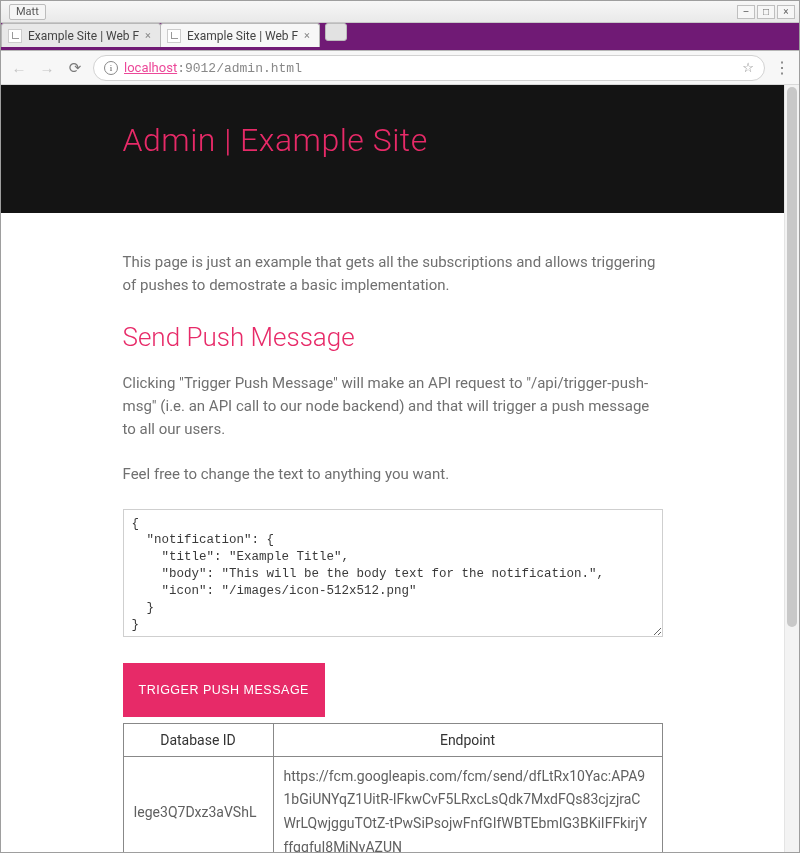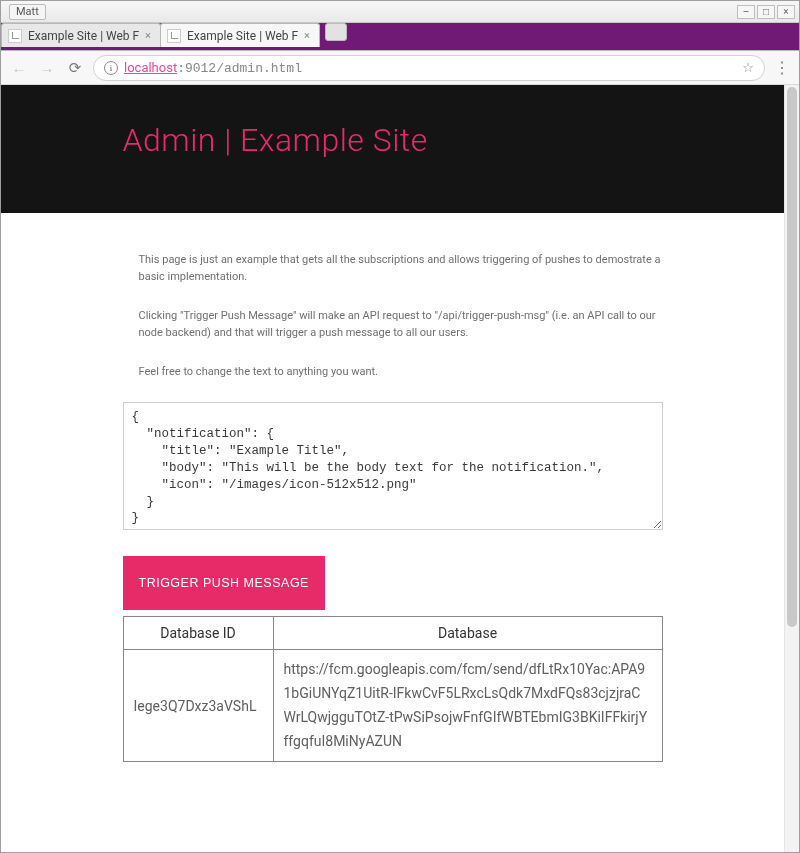--- a/index.html
+++ b/index.html
@@ -154,23 +154,22 @@
   }
   .container { width: 540px; margin: 0 auto; }
   .hero h1{
     color:#e72a68;
     font-weight:300;
     font-size:32px;
     letter-spacing:0.5px;
   }
   .content { padding: 38px 0 0 0; }
   .content p {
-    color:#707070; font-size:11px; line-height:1.55;
+    color:#707070; font-size:15px; line-height:1.55;
     margin-bottom: 22px;
-    margin-left: 16px;
   }
   .content h2{
     color:#e72a68; font-weight:300; font-size:26px;
     margin: 24px 0 20px 0;
   }
   textarea.payload {
     width:100%; height:128px;
     border:1px solid #cfcfcf;
     padding:6px 8px;
     font-family: "Courier New", monospace;
@@ -252,20 +251,21 @@
 
       <div class="hero">
         <div class="container">
           <h1>Admin | Example Site</h1>
         </div>
       </div>
 
       <div class="container content">
         <p>This page is just an example that gets all the subscriptions and allows triggering of pushes to demostrate a basic implementation.</p>
 
+        <h2>Send Push Message</h2>
 
         <p>Clicking "Trigger Push Message" will make an API request to "/api/trigger-push-msg" (i.e. an API call to our node backend) and that will trigger a push message to all our users.</p>
         <p>Feel free to change the text to anything you want.</p>
 
         <textarea class="payload" style="">{
   "notification": {
     "title": "Example Title",
     "body": "This will be the body text for the notification.",
     "icon": "/images/icon-512x512.png"
   }
@@ -273,21 +273,21 @@
 
         <div>
           <button class="trigger-btn">TRIGGER PUSH MESSAGE</button>
         </div>
 
 
         <table class="sub">
           <thead>
             <tr>
               <th style="width:150px">Database ID</th>
-              <th>Database</th>
+              <th>Endpoint</th>
             </tr>
           </thead>
           <tbody>
             <tr>
               <td>Iege3Q7Dxz3aVShL</td>
               <td class="endpoint">https://fcm.googleapis.com/fcm/send/dfLtRx10Yac:APA91bGiUNYqZ1UitR-IFkwCvF5LRxcLsQdk7MxdFQs83cjzjraCWrLQwjgguTOtZ-tPwSiPsojwFnfGIfWBTEbmIG3BKiIFFkirjYffgqfuI8MiNyAZUN</td>
             </tr>
           </tbody>
         </table>
       </div>

